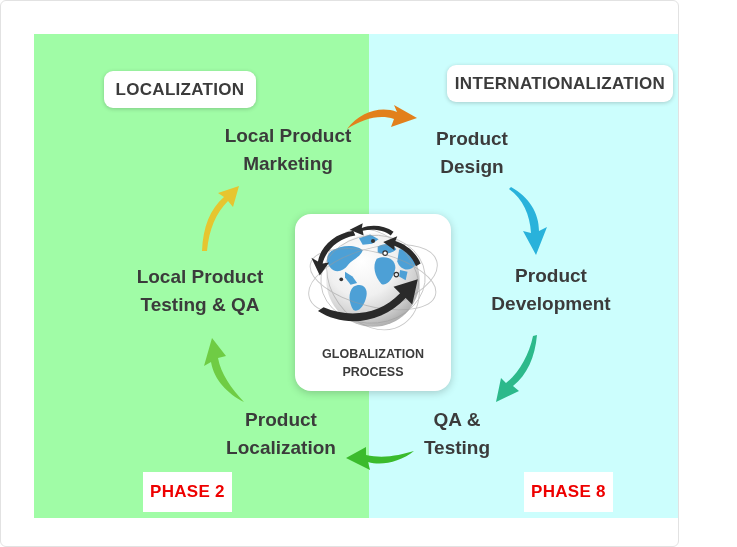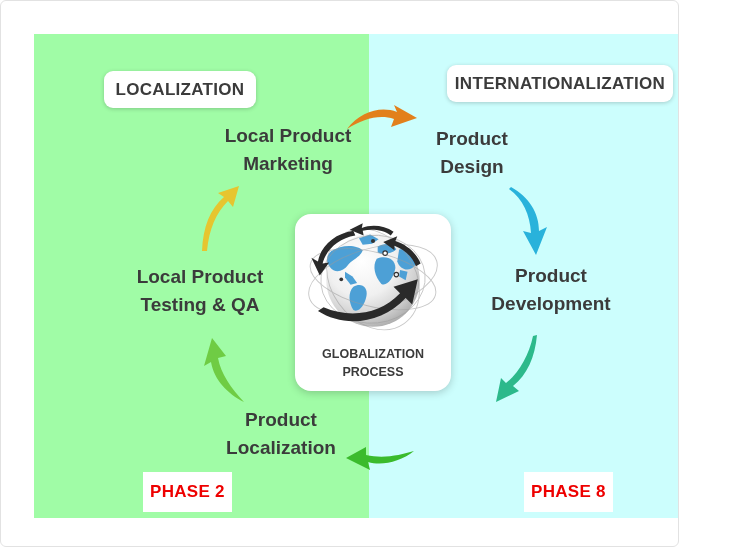--- a/index.html
+++ b/index.html
@@ -71,20 +71,22 @@
   <div class="pill pill-intl">
     <span>INTERNATIONALIZATION</span>
   </div>
 
   <div class="node n-marketing">Local Product
 Marketing</div>
   <div class="node n-design">Product
 Design</div>
   <div class="node n-development">Product
 Development</div>
+  <div class="node n-qa">QA &amp;
+Testing</div>
   <div class="node n-localization">Product
 Localization</div>
   <div class="node n-testing">Local Product
 Testing &amp; QA</div>
 
   <div class="phase phase-2">PHASE 2</div>
   <div class="phase phase-1">PHASE 8</div>
 
   <svg class="arrow a-orange" width="74" height="32" viewBox="0 0 74 32">
     <path style="fill:var(--arrow_orange,#E2801C)" d="M2,26 C16,8 36,3 52,9 L49,2 L72,15 L46,24 L49,16 C34,11 18,16 2,26 Z"></path>

